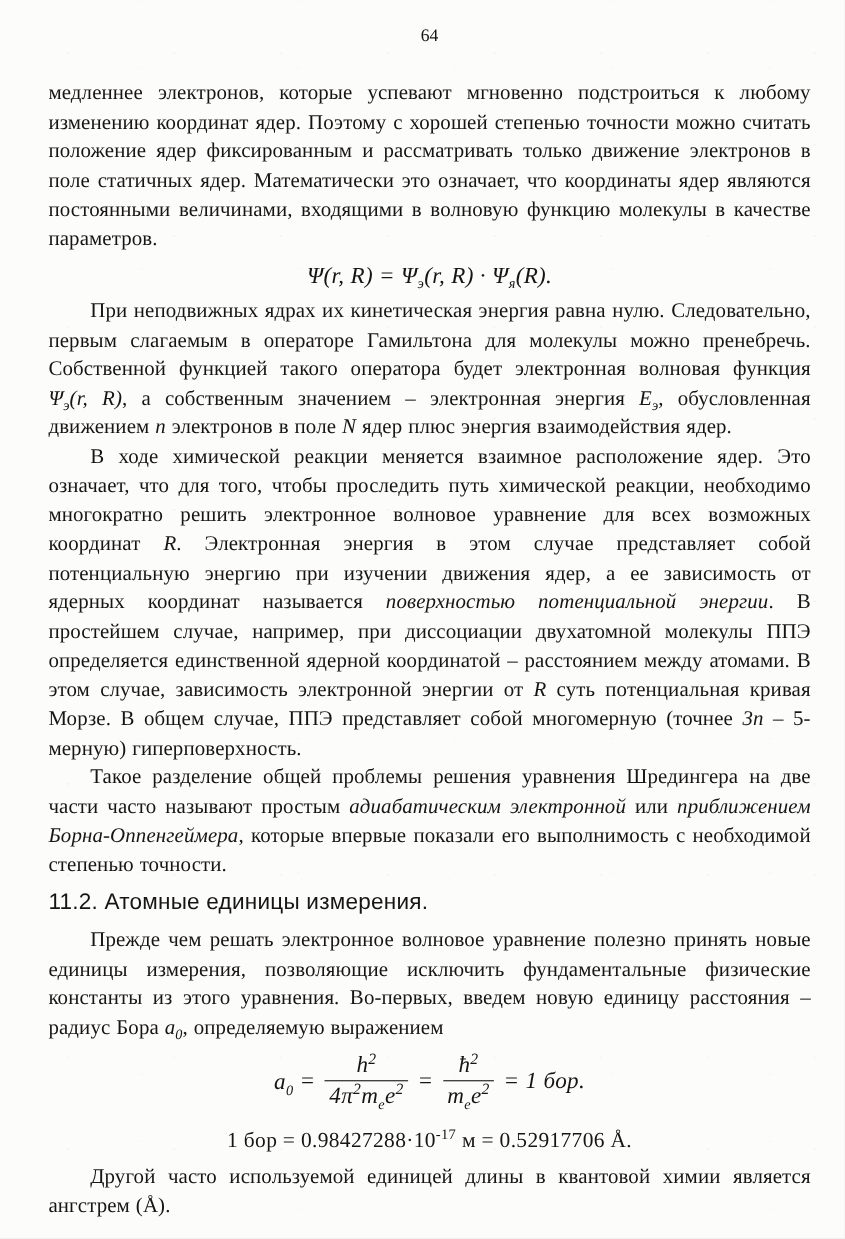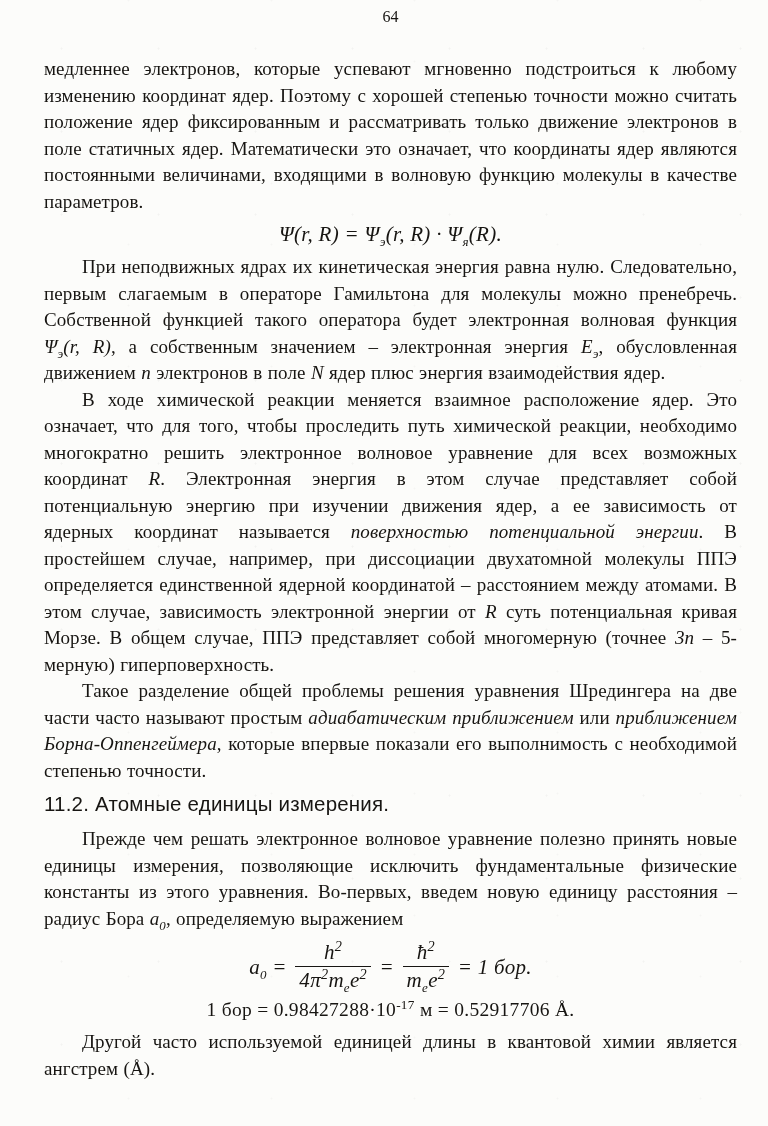--- a/index.html
+++ b/index.html
@@ -9,21 +9,21 @@
     margin:0 auto;
     box-sizing:border-box;
     background-color:#fcfcfa;
     background-image:
       radial-gradient(circle, rgba(40,40,40,0.045) 0.6px, transparent 1.4px),
       radial-gradient(circle, rgba(40,40,40,0.035) 0.5px, transparent 1.2px);
     background-size: 97px 83px, 143px 61px;
     background-position: 13px 7px, 57px 31px;
     color:#171512;
     font-family:"Liberation Serif", serif;
-    padding:8px 31px 0 44px;
+    padding:24px 31px 0 44px;
     overflow:hidden;
   }
   .page-number {
     text-align:center;
     font-size:16px;
     margin:0 0 30px 0;
   }
   p.body {
     font-size:19px;
     line-height:26.5px;
@@ -39,21 +39,21 @@
   sub { font-size:68%; line-height:0; }
   sup { font-size:68%; line-height:0; }
   .equation {
     text-align:center;
     font-style:italic;
     font-size:21px;
     margin:7px 0 7px 0;
     letter-spacing:0.3px;
   }
   .equation sub { font-size:62%; }
-  .eq-frac { margin:10px 0 4px 0; }
+  .eq-frac { margin:10px 0 16px 0; }
   .frac {
     display:inline-block;
     vertical-align:middle;
     text-align:center;
     line-height:1.2;
     margin:0 3px;
     transform:translateY(-2px);
   }
   .frac .num { display:block; border-bottom:1.3px solid #171512; padding:0 9px 1px 9px; }
   .frac .den { display:block; padding:1px 4px 0 4px; }
@@ -75,21 +75,21 @@
 
   <p class="body noindent"><span>медленнее электронов, которые успевают мгновенно подстроиться к любому изменению координат ядер. Поэтому с хорошей степенью точности можно считать положение ядер фиксированным и рассматривать только движение электронов в поле статичных ядер. Математически это означает, что координаты ядер являются постоянными величинами, входящими в волновую функцию молекулы в качестве параметров.</span></p>
 
   <div class="equation"><span>Ψ(r, R) = Ψ</span><sub>э</sub><span>(r, R) · Ψ</span><sub>я</sub><span>(R).</span></div>
 
   <p class="body"><span>При неподвижных ядрах их кинетическая энергия равна нулю. Следовательно, первым слагаемым в операторе Гамильтона для молекулы можно пренебречь. Собственной функцией такого оператора будет электронная волновая функция </span><span class="mvar"><span>Ψ</span><sub>э</sub><span>(r, R)</span></span><span>, а собственным значением – электронная энергия </span><span class="mvar"><span>E</span><sub>э</sub></span><span>, обусловленная движением </span><i class="mvar">n</i><span> электронов в поле </span><i class="mvar">N</i><span> ядер плюс энергия взаимодействия ядер.</span></p>
 
 
   <p class="body"><span>В ходе химической реакции меняется взаимное расположение ядер. Это означает, что для того, чтобы проследить путь химической реакции, необходимо многократно решить электронное волновое уравнение для всех возможных координат </span><i class="mvar">R</i><span>. Электронная энергия в этом случае представляет собой потенциальную энергию при изучении движения ядер, а ее зависимость от ядерных координат называется </span><i class="italic-term">поверхностью потенциальной энергии</i><span>. В простейшем случае, например, при диссоциации двухатомной молекулы ППЭ определяется единственной ядерной координатой – расстоянием между атомами. В этом случае, зависимость электронной энергии от </span><i class="mvar">R</i><span> суть потенциальная кривая Морзе. В общем случае, ППЭ представляет собой многомерную (точнее </span><i class="mvar">3n</i><span> – 5-мерную) гиперповерхность.</span></p>
 
-  <p class="body"><span>Такое разделение общей проблемы решения уравнения Шредингера на две части часто называют простым </span><i class="italic-term">адиабатическим приближением</i><span> или </span><i class="italic-term">приближением Борна-Оппенгеймера</i><span>, которые впервые показали его выполнимость с необходимой степенью точности.</span></p>
+  <p class="body"><span>Такое разделение общей проблемы решения уравнения Шредингера на две части часто называют простым </span><i class="italic-term">адиабатическим электронной</i><span> или </span><i class="italic-term">приближением Борна-Оппенгеймера</i><span>, которые впервые показали его выполнимость с необходимой степенью точности.</span></p>
 
   <h2 class="heading">11.2. Атомные единицы измерения.</h2>
 
   <p class="body"><span>Прежде чем решать электронное волновое уравнение полезно принять новые единицы измерения, позволяющие исключить фундаментальные физические константы из этого уравнения. Во-первых, введем новую единицу расстояния – радиус Бора </span><span class="mvar"><span>a</span><sub>0</sub></span><span>, определяемую выражением</span></p>
 
   <div class="equation eq-frac"><span class="mvar"><span>a</span><sub>0</sub></span><span> = </span><span class="frac"><span class="num"><span>h</span><sup>2</sup></span><span class="den"><span>4π</span><sup>2</sup><span>m</span><sub>e</sub><span>e</span><sup>2</sup></span></span><span> = </span><span class="frac"><span class="num"><span>ħ</span><sup>2</sup></span><span class="den"><span>m</span><sub>e</sub><span>e</span><sup>2</sup></span></span><span> = 1 </span><span>бор.</span></div>
 
   <div class="equation upright"><span>1 бор = 0.98427288·10</span><sup>-17</sup><span> м = 0.52917706 Å.</span></div>
 
   <p class="body"><span>Другой часто используемой единицей длины в квантовой химии является ангстрем (Å).</span></p>

